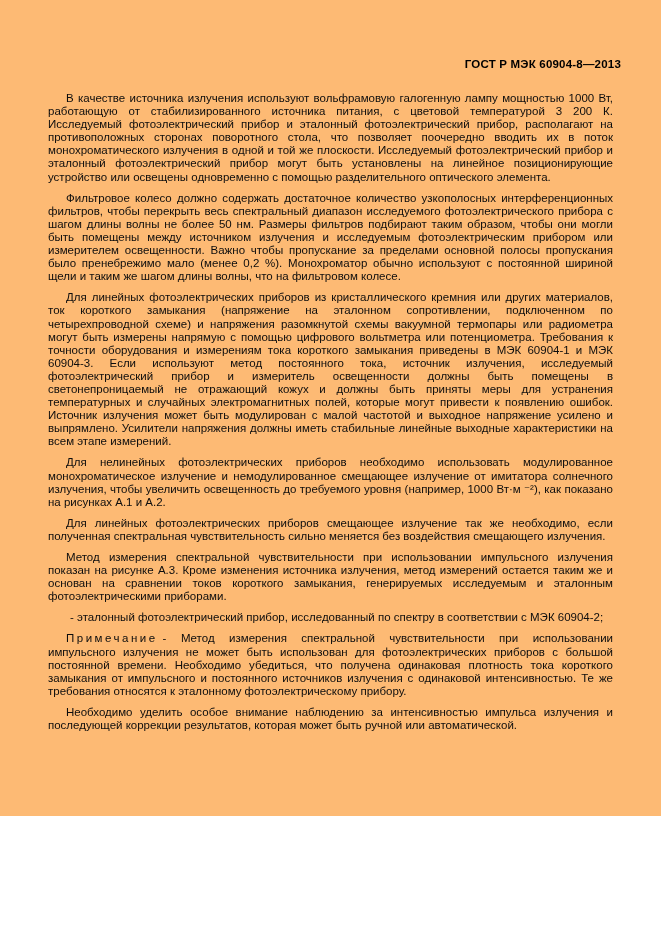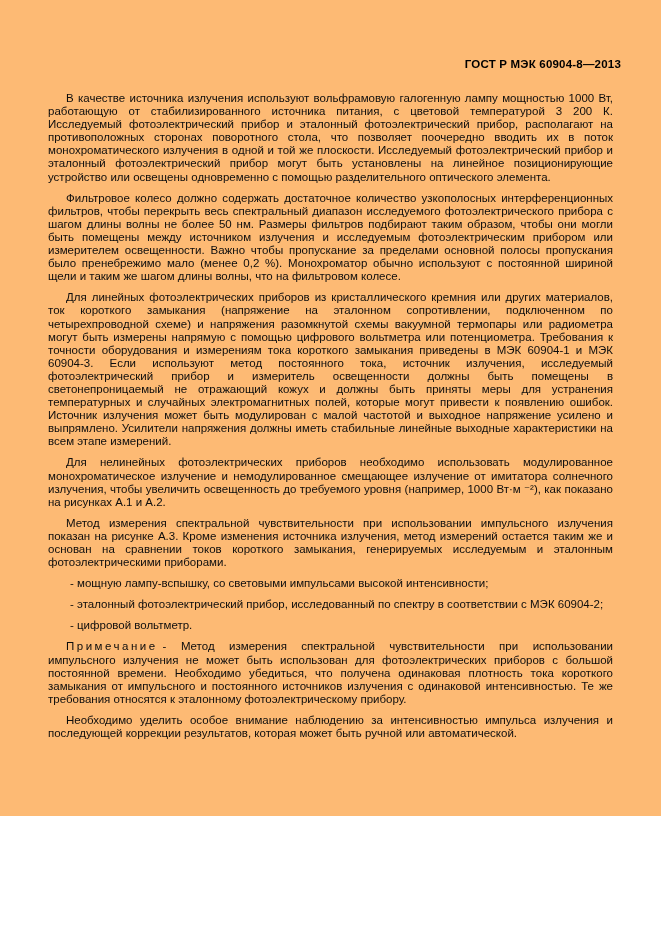--- a/index.html
+++ b/index.html
@@ -68,33 +68,32 @@
   <div class="text-block">
 
     <p>В качестве источника излучения используют вольфрамовую галогенную лампу мощностью 1000 Вт, работающую от стабилизированного источника питания, с цветовой температурой 3 200 К. Исследуемый фотоэлектрический прибор и эталонный фотоэлектрический прибор, располагают на противоположных сторонах поворотного стола, что позволяет поочередно вводить их в поток монохроматического излучения в одной и той же плоскости. Исследуемый фотоэлектрический прибор и эталонный фотоэлектрический прибор могут быть установлены на линейное позиционирующие устройство или освещены одновременно с помощью разделительного оптического элемента.</p>
 
     <p>Фильтровое колесо должно содержать достаточное количество узкополосных интерференционных фильтров, чтобы перекрыть весь спектральный диапазон исследуемого фотоэлектрического прибора с шагом длины волны не более 50 нм. Размеры фильтров подбирают таким образом, чтобы они могли быть помещены между источником излучения и исследуемым фотоэлектрическим прибором или измерителем освещенности. Важно чтобы пропускание за пределами основной полосы пропускания было пренебрежимо мало (менее 0,2 %). Монохроматор обычно используют с постоянной шириной щели и таким же шагом длины волны, что на фильтровом колесе.</p>
 
     <p>Для линейных фотоэлектрических приборов из кристаллического кремния или других материалов, ток короткого замыкания (напряжение на эталонном сопротивлении, подключенном по четырехпроводной схеме) и напряжения разомкнутой схемы вакуумной термопары или радиометра могут быть измерены напрямую с помощью цифрового вольтметра или потенциометра. Требования к точности оборудования и измерениям тока короткого замыкания приведены в МЭК 60904-1 и МЭК 60904-3. Если используют метод постоянного тока, источник излучения, исследуемый фотоэлектрический прибор и измеритель освещенности должны быть помещены в светонепроницаемый не отражающий кожух и должны быть приняты меры для устранения температурных и случайных электромагнитных полей, которые могут привести к появлению ошибок. Источник излучения может быть модулирован с малой частотой и выходное напряжение усилено и выпрямлено. Усилители напряжения должны иметь стабильные линейные выходные характеристики на всем этапе измерений.</p>
 
     <p>Для нелинейных фотоэлектрических приборов необходимо использовать модулированное монохроматическое излучение и немодулированное смещающее излучение от имитатора солнечного излучения, чтобы увеличить освещенность до требуемого уровня (например, 1000 Вт·м ⁻²), как показано на рисунках А.1 и А.2.</p>
 
+    <p>Для линейных фотоэлектрических приборов смещающее излучение так же необходимо, если полученная спектральная чувствительность сильно меняется без воздействия смещающего излучения.</p>
 
     <p>Метод измерения спектральной чувствительности при использовании импульсного излучения показан на рисунке А.3. Кроме изменения источника излучения, метод измерений остается таким же и основан на сравнении токов короткого замыкания, генерируемых исследуемым и эталонным фотоэлектрическими приборами.</p>
 
 
-    <p class="list-item">- мощную лампу-вспышку, со световыми импульсами высокой интенсивности;</p>
 
 
 
     <p class="list-item">- эталонный фотоэлектрический прибор, исследованный по спектру в соответствии с МЭК 60904-2;</p>
 
 
 
-    <p class="list-item">- цифровой вольтметр.</p>
 
     <p>
       <span class="note-label">Примечание</span><span>- Метод измерения спектральной чувствительности при использовании импульсного излучения не может быть использован для фотоэлектрических приборов с большой постоянной времени. Необходимо убедиться, что получена одинаковая плотность тока короткого замыкания от импульсного и постоянного источников излучения с одинаковой интенсивностью. Те же требования относятся к эталонному фотоэлектрическому прибору.</span>
     </p>
 
     <p>Необходимо уделить особое внимание наблюдению за интенсивностью импульса излучения и последующей коррекции результатов, которая может быть ручной или автоматической.</p>
 
   </div>
 
   <div class="page-number">3</div>

